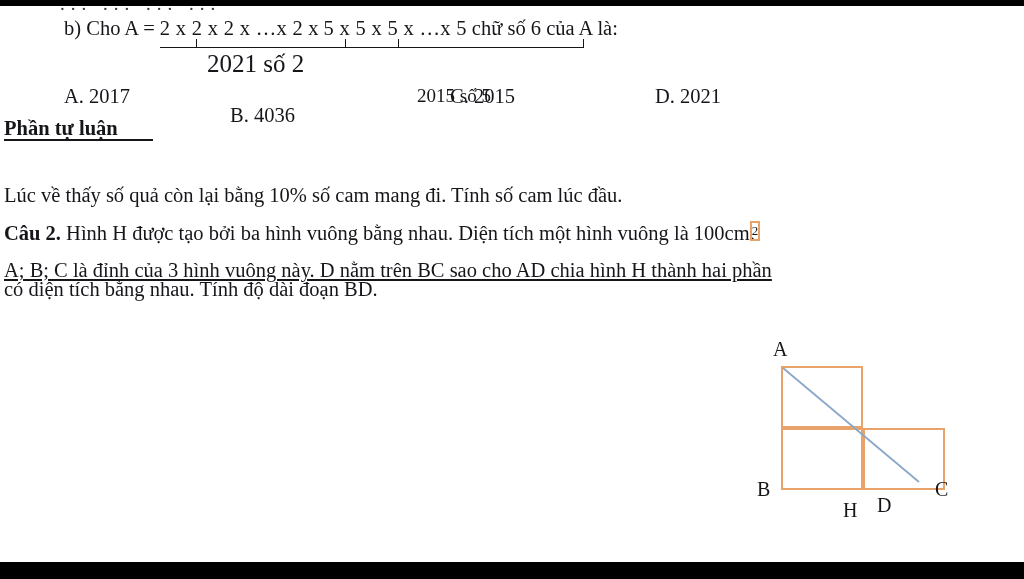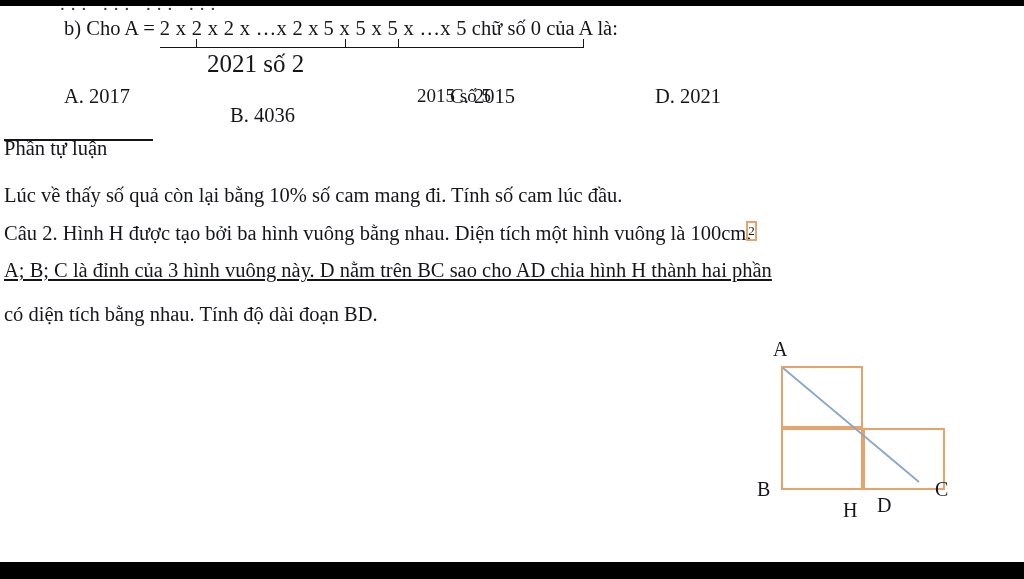--- a/index.html
+++ b/index.html
@@ -49,21 +49,21 @@
     position: relative;
     top: -13px;
   }
 
   .line {
     position: absolute;
     white-space: nowrap;
     font-size: 20.5px;
     line-height: 1.25;
   }
-  .bold { font-weight: normal; margin-top: 20px; }
+  .bold { font-weight: bold; }
 
   
   #q-b { left: 64px; top: 10px; font-size: 20.5px; }
   #q-b .expr { letter-spacing: 0.3px; }
 
   .underline-group {
     border-bottom: 1.6px solid #15161a;
     padding-bottom: 8px;
   }
 
@@ -93,21 +93,21 @@
     top: 133px;
     width: 149px;
     height: 1.5px;
     background: #15161a;
   }
 
   #c1l1 { left: 4px;  top: 143px; }
   #c1l2 { left: 4px;  top: 177px; }
   #c2l1 { left: 4px;  top: 215px; }
   #c2l2 { left: 4px;  top: 252px; text-decoration: underline; }
-  #c2l3 { left: 4px;  top: 296px; }
+  #c2l3 { left: 4px;  top: 271px; }
 
   sup.sq { font-size: 13px; vertical-align: super; }
 
   
   .figure {
     position: absolute;
     left: 735px;
     top: 330px;
     width: 260px;
     height: 200px;
@@ -148,21 +148,21 @@
 
   <div class="cropped-line">
     <span>... ... ... ...</span>
   </div>
 
   <div class="line" id="q-b">
     <span>b) Cho A =</span>
     <span class="expr underline-group">2 x 2 x 2 x …x 2</span>
     <span>x</span>
     <span class="expr underline-group">5 x 5 x 5 x …x 5</span>
-    <span>chữ số 0 của A là:</span>
+    <span>chữ số 6 của A là:</span>
   </div>
 
   <div class="brace" id="brace1"></div>
   <div class="brace" id="brace2"></div>
 
   <div class="line" id="cap1">2021 số 2</div>
   <div class="line" id="cap2">2015 số 5</div>
 
   <div class="line" id="ansA">
     <span>A.</span>

